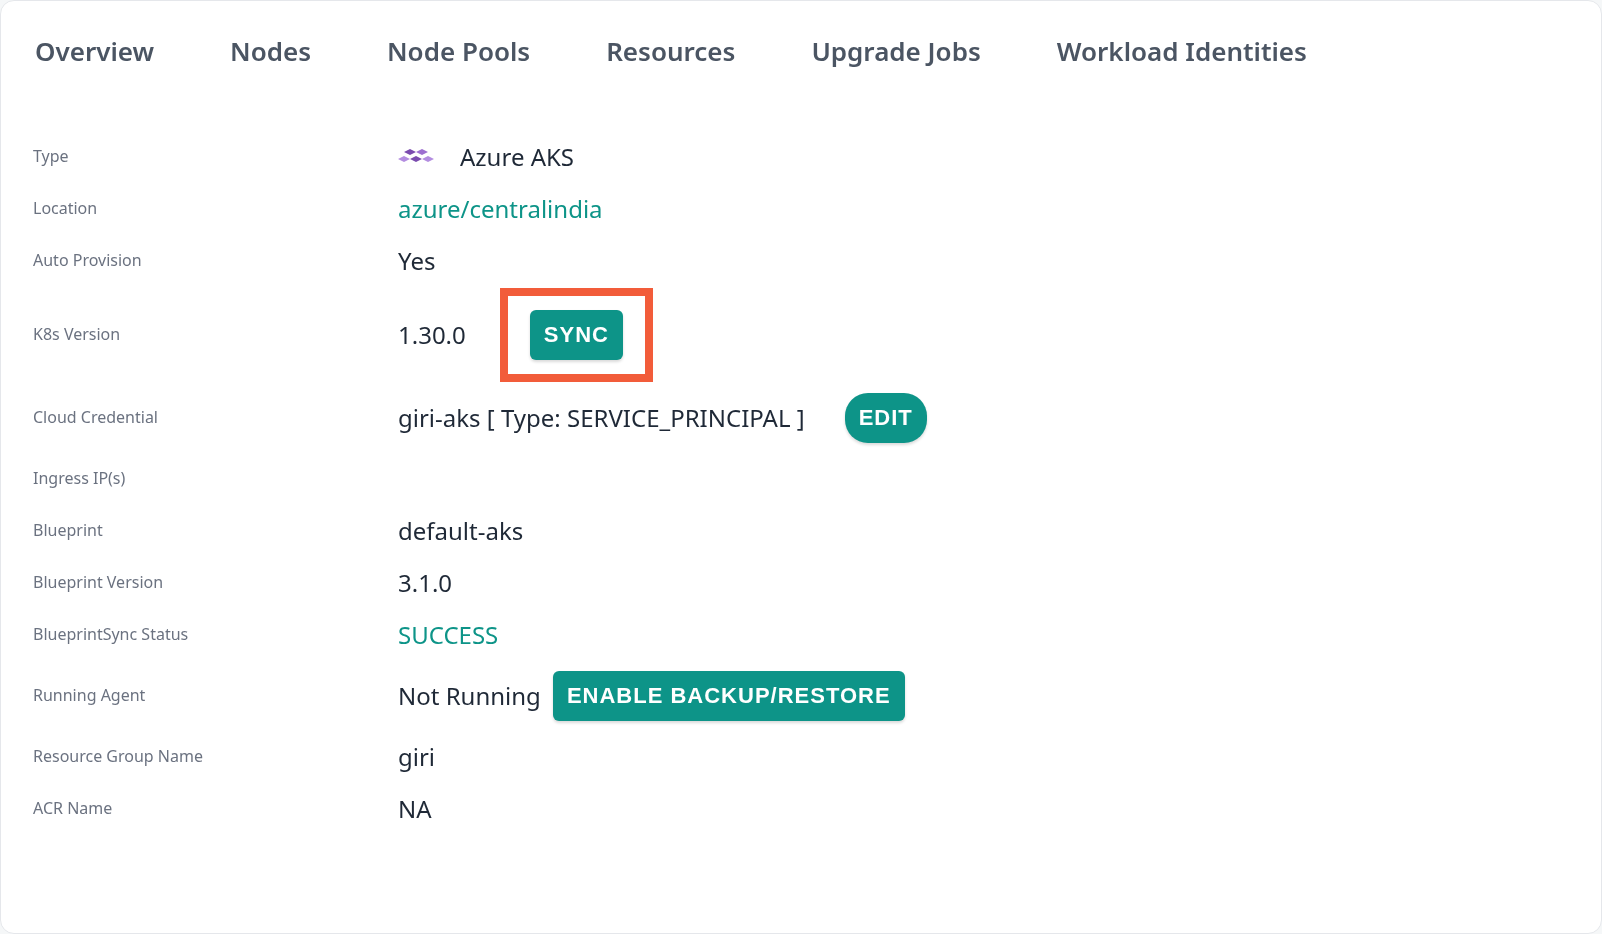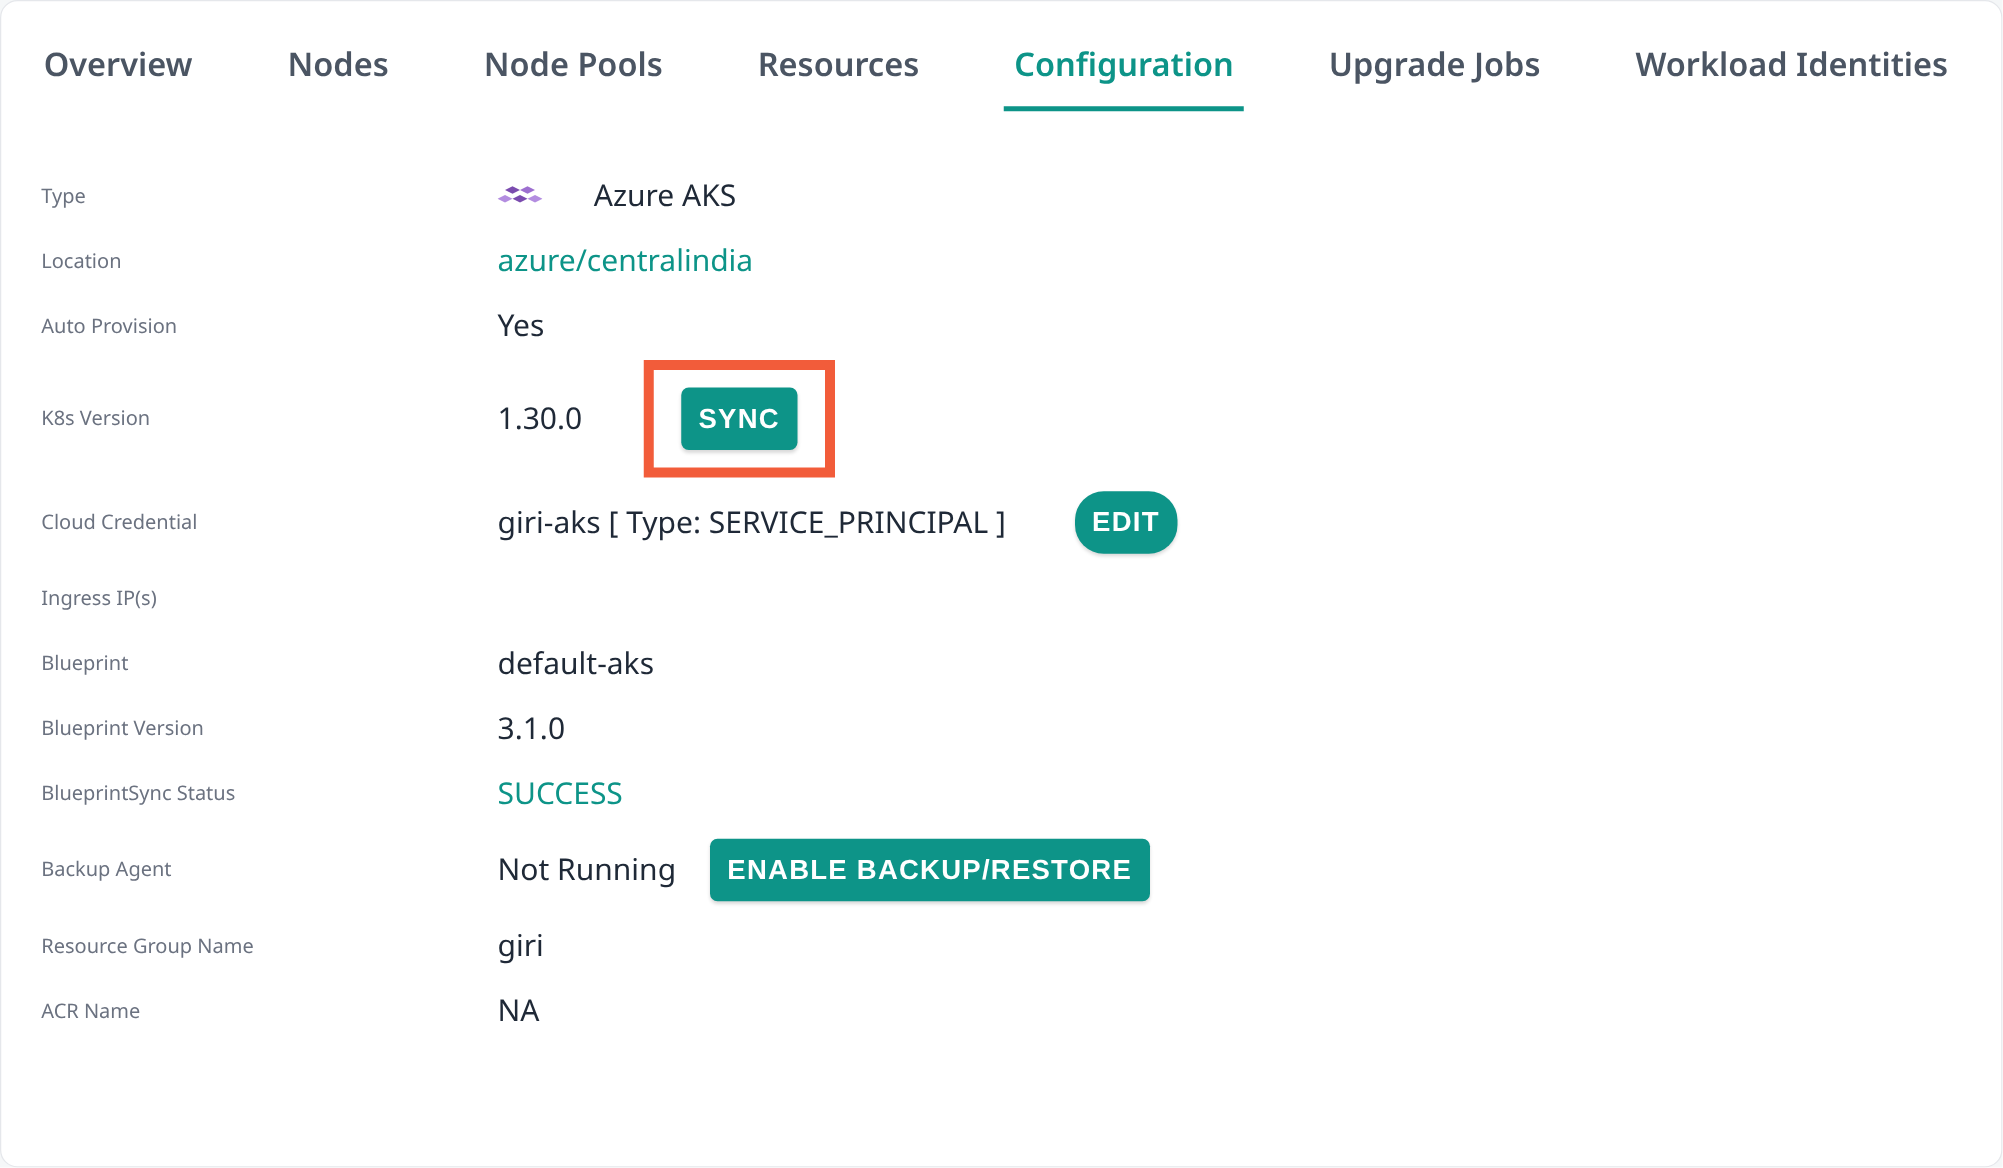--- a/index.html
+++ b/index.html
@@ -66,21 +66,21 @@
   }
   .row .label{
     width:365px;
     color:var(--muted);
     font-size:16px;
     flex:0 0 365px;
   }
   .row .value{
     display:flex;
     align-items:center;
-    gap:27px;
+    gap:12px;
     font-size:24px;
     color:var(--text);
   }
   .value.linklike{ color:var(--teal); }
   .value.success{ color:var(--teal); }
   .btn{
     background:var(--teal);
     color:#fff;
     border:none;
     border-radius:6px;
@@ -105,21 +105,20 @@
 </head>
 <body>
 
 <div class="card">
 
   <div class="tabs">
     <div class="tab">Overview</div>
     <div class="tab">Nodes</div>
     <div class="tab">Node Pools</div>
     <div class="tab">Resources</div>
-    <div class="tab active">Configuration</div>
     <div class="tab">Upgrade Jobs</div>
     <div class="tab">Workload Identities</div>
   </div>
 
   <div class="content">
 
     <div class="row" style="margin-top:4px;">
       <div class="label">Type</div>
       <div class="value">
         <svg class="aks-icon" viewBox="0 0 36 26">
@@ -178,21 +177,21 @@
       <div class="value">3.1.0</div>
     </div>
 
     <div class="row">
       <div class="label">BlueprintSync Status</div>
       <div class="value success">SUCCESS</div>
     </div>
 
 
     <div class="row" style="height:70px;">
-      <div class="label">Backup Agent</div>
+      <div class="label">Running Agent</div>
       <div class="value">
         <span>Not Running</span>
         <button class="btn">ENABLE BACKUP/RESTORE</button>
       </div>
     </div>
 
     <div class="row">
       <div class="label">Resource Group Name</div>
       <div class="value">giri</div>
     </div>

